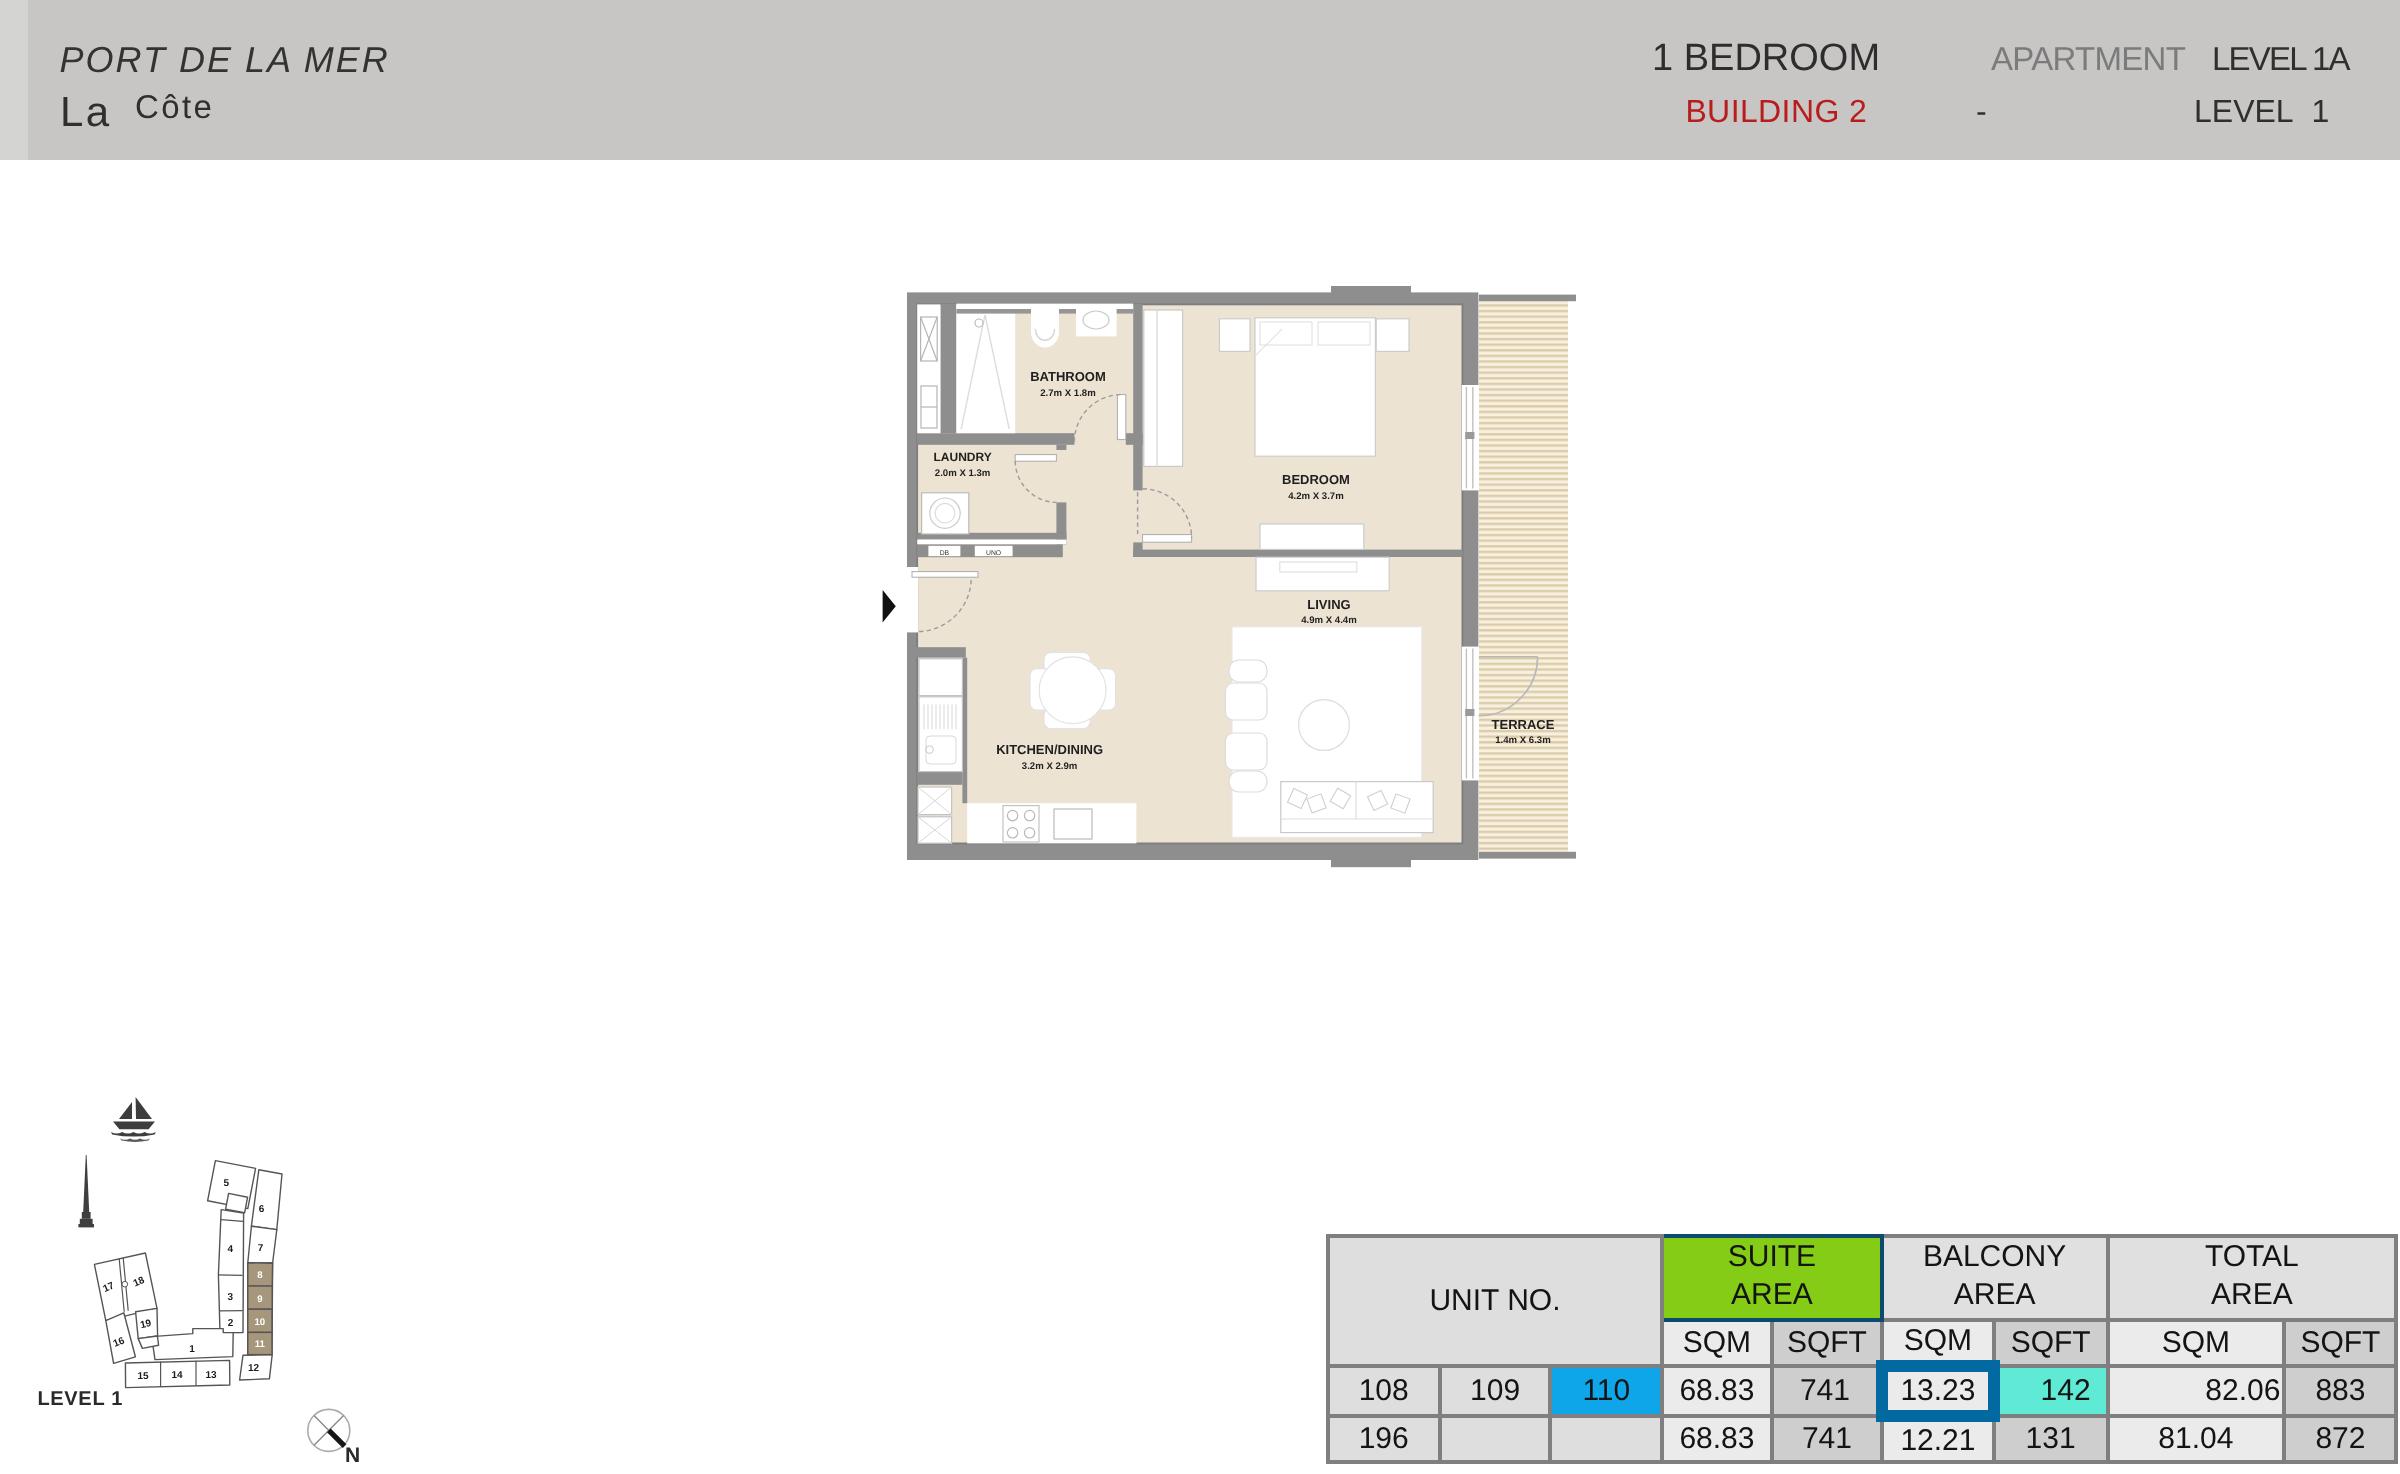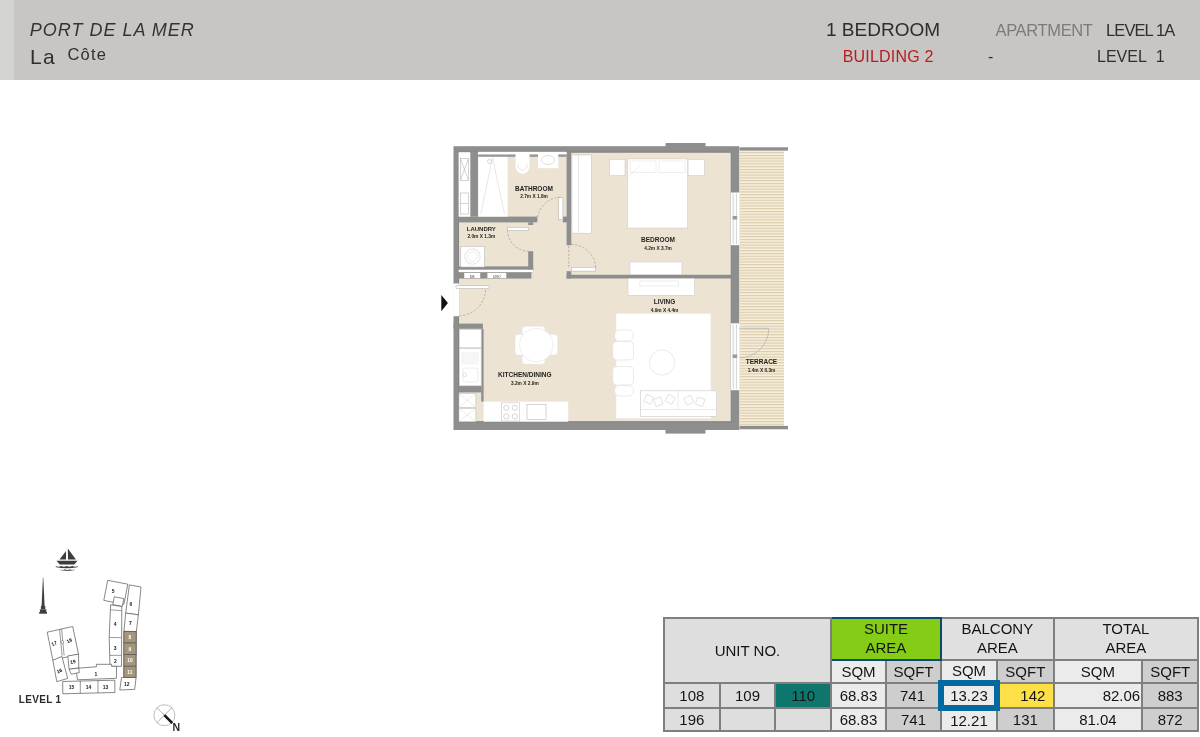--- a/index.html
+++ b/index.html
@@ -318,25 +318,25 @@
     <td style="border:2px solid #7f7f7f;background:#ebebeb;">SQM</td>
     <td style="border:2px solid #7f7f7f;background:#cecece;">SQFT</td>
     <td style="border:2px solid #7f7f7f;background:#ebebeb;">SQM</td>
     <td style="border:2px solid #7f7f7f;background:#cecece;">SQFT</td>
     <td style="border:2px solid #7f7f7f;background:#ebebeb;">SQM</td>
     <td style="border:2px solid #7f7f7f;background:#cecece;">SQFT</td>
   </tr>
   <tr style="height:17.4px;">
     <td style="border:2px solid #7f7f7f;background:#dedede;margin-top:44px;">108</td>
     <td style="border:2px solid #7f7f7f;background:#dedede;">109</td>
-    <td style="border:2px solid #7f7f7f;background:#0f766e;">110</td>
+    <td style="border:2px solid #7f7f7f;background:#0ea5e9;">110</td>
     <td style="border:2px solid #7f7f7f;background:#ebebeb;">68.83</td>
     <td style="border:2px solid #7f7f7f;background:#cecece;">741</td>
     <td style="border:6px solid #0369a1;background:#ebebeb;margin-top:18px;">13.23</td>
-    <td style="border:2px solid #7f7f7f;background:#fde047;padding-left:14px;">142</td>
+    <td style="border:2px solid #7f7f7f;background:#5eead4;padding-left:14px;">142</td>
     <td style="border:2px solid #7f7f7f;background:#ebebeb;padding-left:48px;">82.06</td>
     <td style="border:2px solid #7f7f7f;background:#cecece;">883</td>
   </tr>
   <tr style="height:16.2px;">
     <td style="border:2px solid #7f7f7f;background:#dedede;">196</td>
     <td style="border:2px solid #7f7f7f;background:#dedede;"></td>
     <td style="border:2px solid #7f7f7f;background:#dedede;"></td>
     <td style="border:2px solid #7f7f7f;background:#ebebeb;">68.83</td>
     <td style="border:2px solid #7f7f7f;background:#cecece;">741</td>
     <td style="border:2px solid #7f7f7f;background:#ebebeb;">12.21</td>

